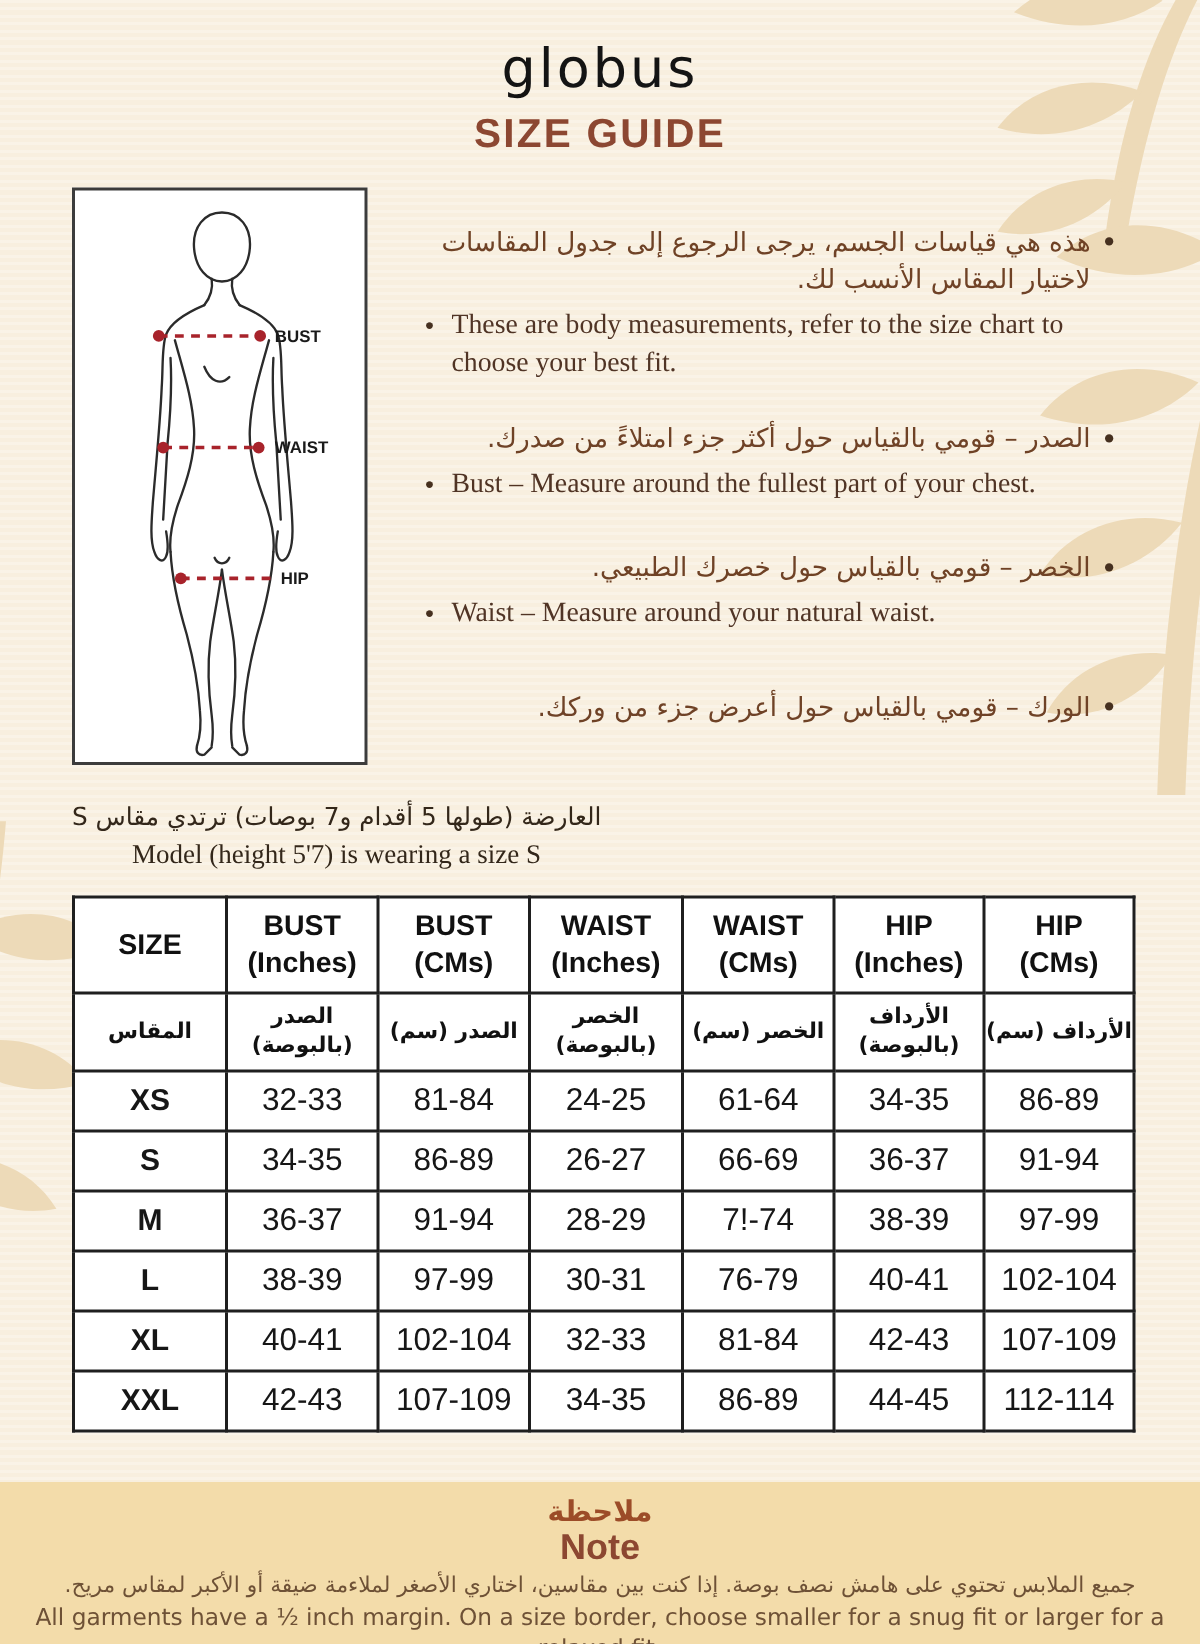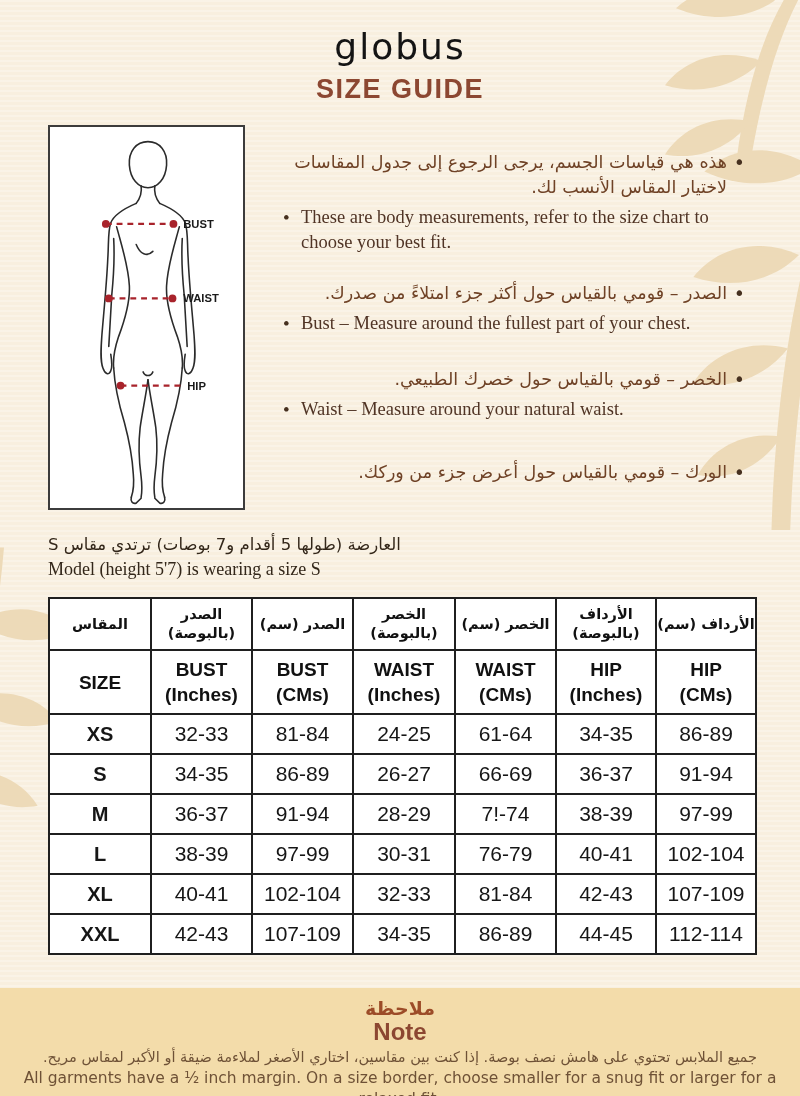--- a/index.html
+++ b/index.html
@@ -36,21 +36,21 @@
   }
   .b-ar::before { content:"•"; position:absolute; right:2px; top:0; color:#46301f; font-size:19px; }
   .b-en {
     position:relative; padding-left:20px; margin-top:5px;
     font-family:"Liberation Serif", serif; font-size:18.5px; line-height:25px; color:#503425;
   }
   .b-en::before { content:"•"; position:absolute; left:2px; top:0; color:#46301f; font-size:19px; }
 
   .model-note { position:absolute; left:48px; top:533px; }
   .model-ar { font-family:"DejaVu Sans", sans-serif; font-size:16.5px; line-height:24px; color:#33271a; direction:rtl; width:fit-content; }
-  .model-en { font-family:"Liberation Serif", serif; font-size:18px; line-height:25px; color:#33271a; }
+  .model-en { font-family:"Liberation Serif", serif; font-size:18px; line-height:25px; color:#33271a;margin-left:40px; }
 
   table.size-table {
     position:absolute; left:48px; top:597px; width:707px;
     border-collapse:collapse; table-layout:fixed; background:#ffffff;
   }
   .size-table td, .size-table th { border:2px solid #1f1f1f; text-align:center; vertical-align:middle; padding:0; }
   .hdr-en { height:62px; font-family:"Liberation Sans", sans-serif; font-weight:bold; font-size:19px; color:#111; }
   .hdr-en span { display:block; line-height:25px; }
   .hdr-ar { height:50px; font-family:"DejaVu Sans", sans-serif; font-weight:bold; font-size:14.5px; color:#111; direction:rtl; line-height:19px; }
   .row-data td { height:38px; font-family:"Liberation Sans", sans-serif; font-size:21px; color:#161616; }
@@ -168,57 +168,57 @@
       <col style="width:102px">
         <col style="width:101px">
         <col style="width:101px">
       <col style="width:102px">
         <col style="width:101px">
         <col style="width:100px">
         <col style="width:100px">
     </colgroup>
     <tbody>
         <tr>
+      <th class="hdr-en">
+            <span>SIZE</span>
+          </th>
+      <th class="hdr-en">
+            <span>BUST</span>
+            <span>(Inches)</span>
+          </th>
+      <th class="hdr-en">
+            <span>BUST</span>
+            <span>(CMs)</span>
+          </th>
+      <th class="hdr-en">
+            <span>WAIST</span>
+            <span>(Inches)</span>
+          </th>
+      <th class="hdr-en">
+            <span>WAIST</span>
+            <span>(CMs)</span>
+          </th>
+      <th class="hdr-en">
+            <span>HIP</span>
+            <span>(Inches)</span>
+          </th>
+      <th class="hdr-en">
+            <span>HIP</span>
+            <span>(CMs)</span>
+          </th>
+    </tr>
+    <tr>
       <th class="hdr-ar">المقاس</th>
       <th class="hdr-ar">الصدر (بالبوصة)</th>
       <th class="hdr-ar">الصدر (سم)</th>
       <th class="hdr-ar">الخصر (بالبوصة)</th>
       <th class="hdr-ar">الخصر (سم)</th>
       <th class="hdr-ar">الأرداف (بالبوصة)</th>
       <th class="hdr-ar">الأرداف (سم)</th>
     </tr>
-    <tr>
-      <th class="hdr-en">
-            <span>SIZE</span>
-          </th>
-      <th class="hdr-en">
-            <span>BUST</span>
-            <span>(Inches)</span>
-          </th>
-      <th class="hdr-en">
-            <span>BUST</span>
-            <span>(CMs)</span>
-          </th>
-      <th class="hdr-en">
-            <span>WAIST</span>
-            <span>(Inches)</span>
-          </th>
-      <th class="hdr-en">
-            <span>WAIST</span>
-            <span>(CMs)</span>
-          </th>
-      <th class="hdr-en">
-            <span>HIP</span>
-            <span>(Inches)</span>
-          </th>
-      <th class="hdr-en">
-            <span>HIP</span>
-            <span>(CMs)</span>
-          </th>
-    </tr>
     <tr class="row-data">
       <td class="size-cell">XS</td>
       <td>32-33</td>
       <td>81-84</td>
       <td>24-25</td>
       <td>61-64</td>
       <td>34-35</td>
       <td>86-89</td>
     </tr>
     <tr class="row-data">

